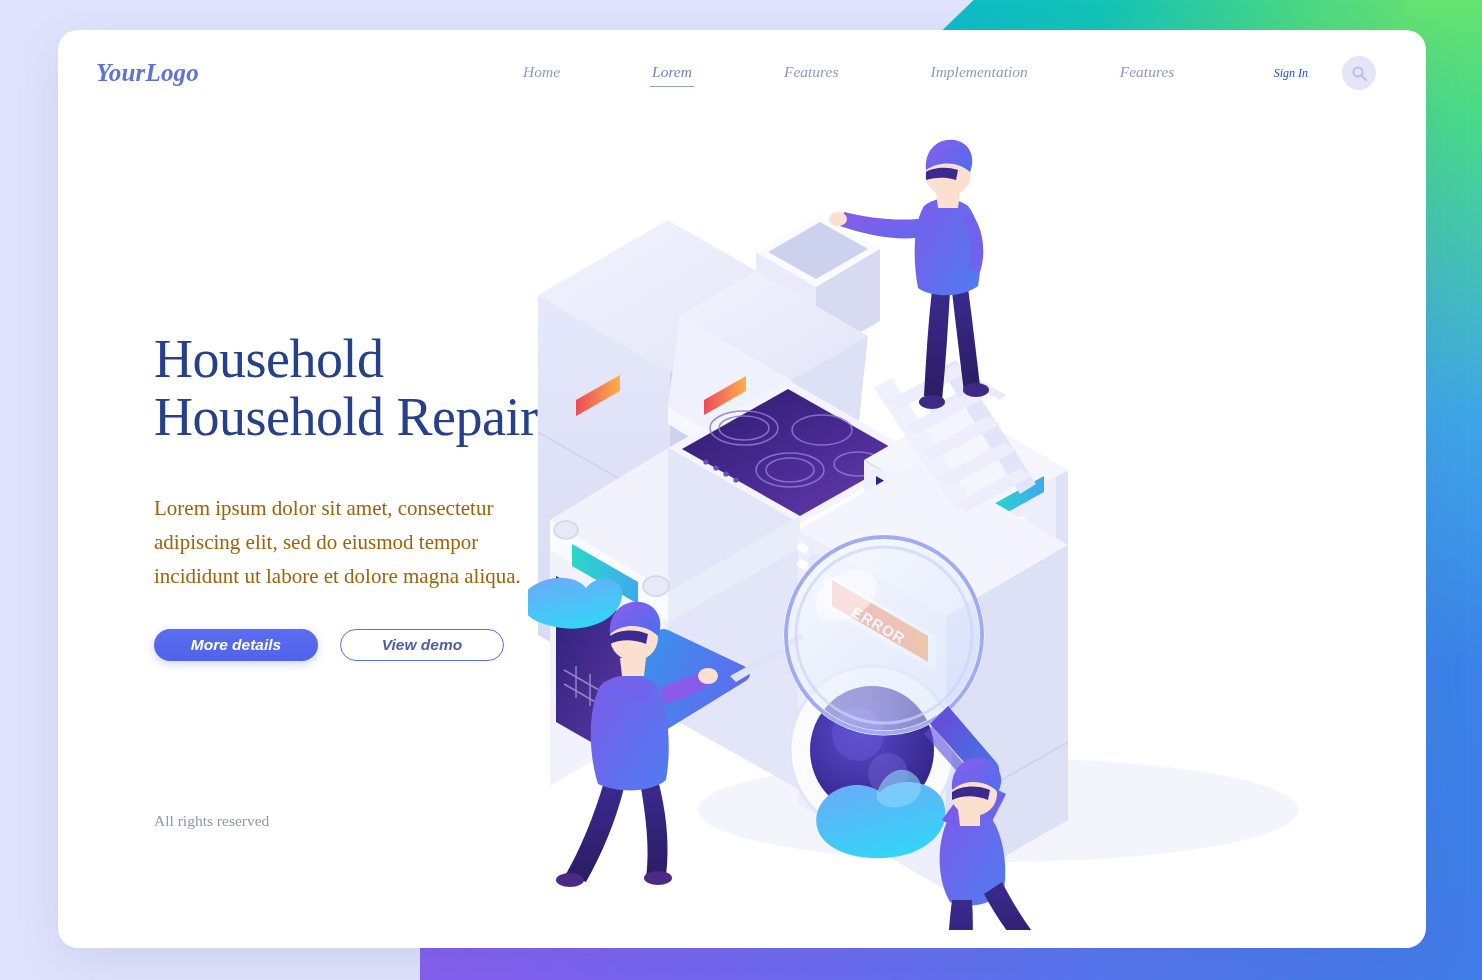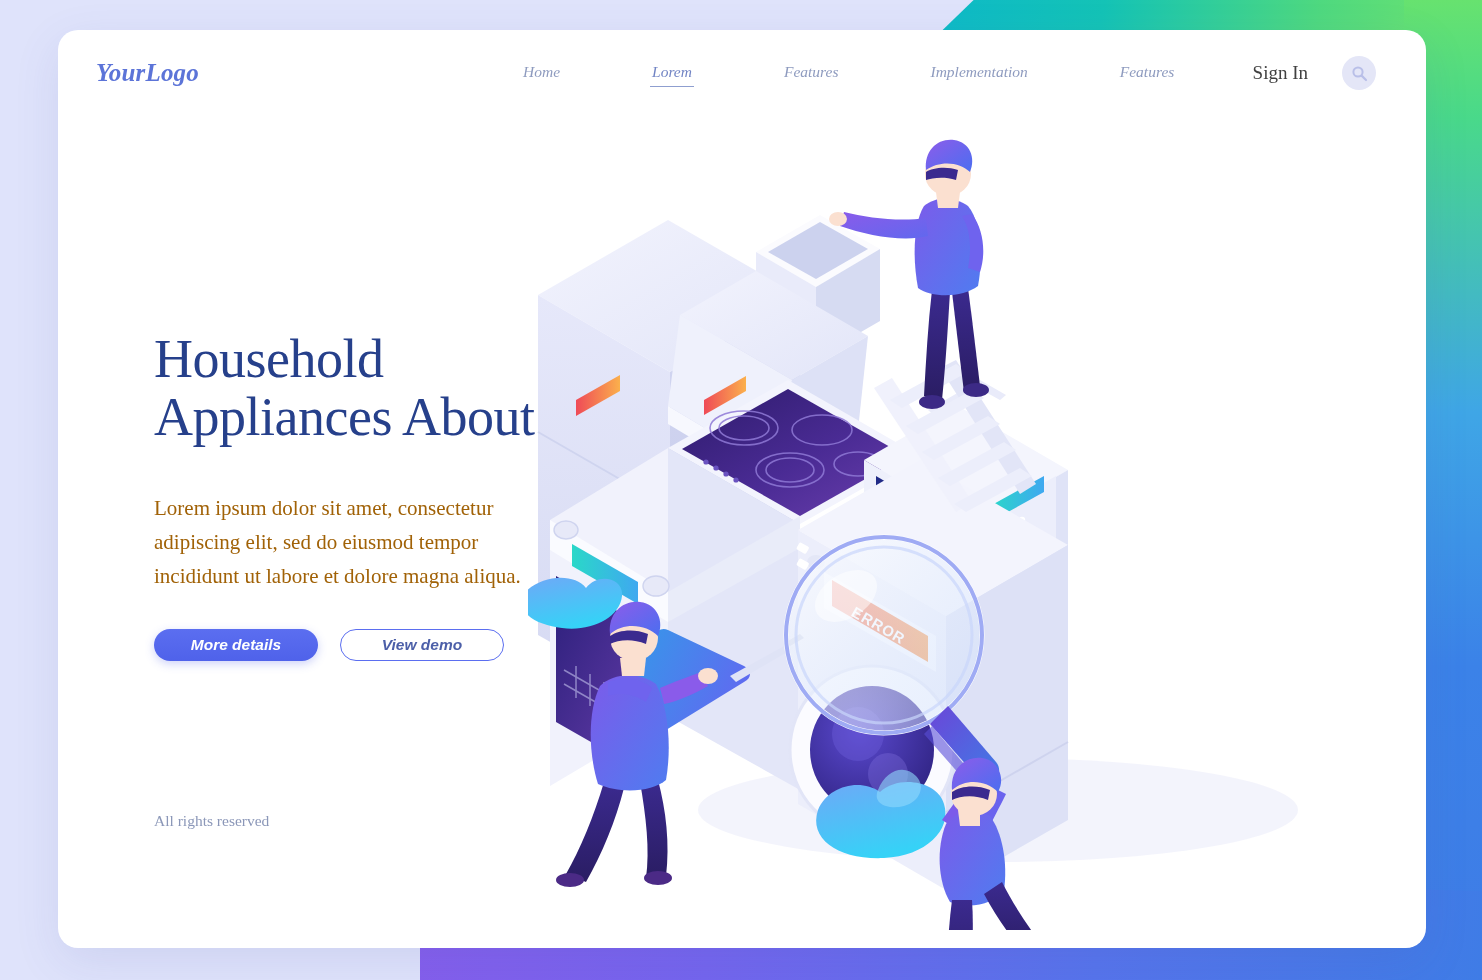--- a/index.html
+++ b/index.html
@@ -86,22 +86,23 @@
     cursor: pointer;
     white-space: nowrap;
   }
   .nav-item.active {
     color: #7184c4;
     border-bottom: 1.6px solid #8f9fd0;
   }
   .signin {
     position: absolute;
     right: 118px;
-    font-size: 19px;
-    color: #404040;
+    font-size: 12px;
+    font-style: italic;
+    color: #1d4ed8;
     cursor: pointer;
   }
   .search-btn {
     position: absolute;
     right: 50px;
     width: 34px; height: 34px;
     border-radius: 50%;
     background: #e4e6f7;
     display: flex;
     align-items: center;
@@ -204,21 +205,21 @@
       <svg width="17" height="17" viewBox="0 0 17 17">
         <circle cx="7" cy="7" r="4.6" fill="none" stroke="#b9bfe8" stroke-width="2"></circle>
         <line x1="10.6" y1="10.6" x2="15" y2="15" stroke="#b9bfe8" stroke-width="2.2" stroke-linecap="round"></line>
       </svg>
     </div>
   </div>
 
   <div class="hero">
     <h1>
       <span>Household</span><br>
-      <span>Appliances About</span>
+      <span>Household Repair</span>
     </h1>
     <p class="sub">Lorem ipsum dolor sit amet, consectetur adipiscing elit, sed do eiusmod tempor incididunt ut labore et dolore magna aliqua.</p>
     <div class="btn-row">
       <button class="btn btn-primary">More details</button>
       <button class="btn btn-outline">View demo</button>
     </div>
   </div>
 
   <div class="rights">All rights reserved</div>
 

